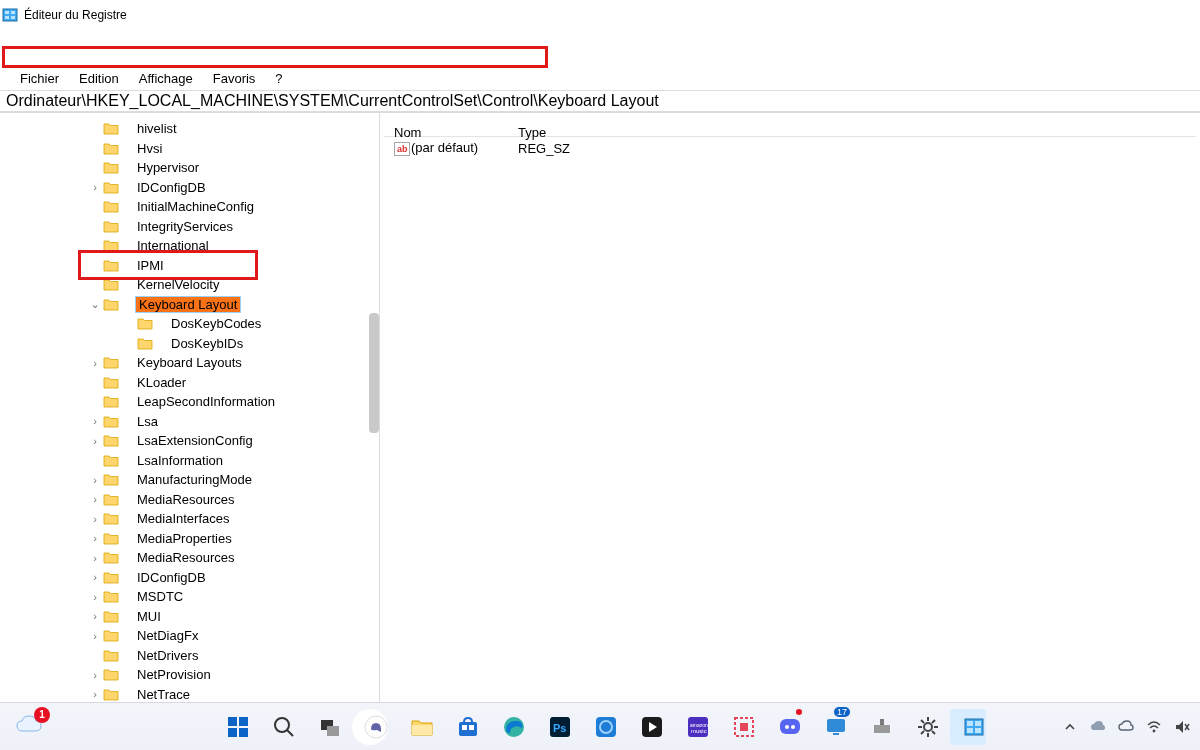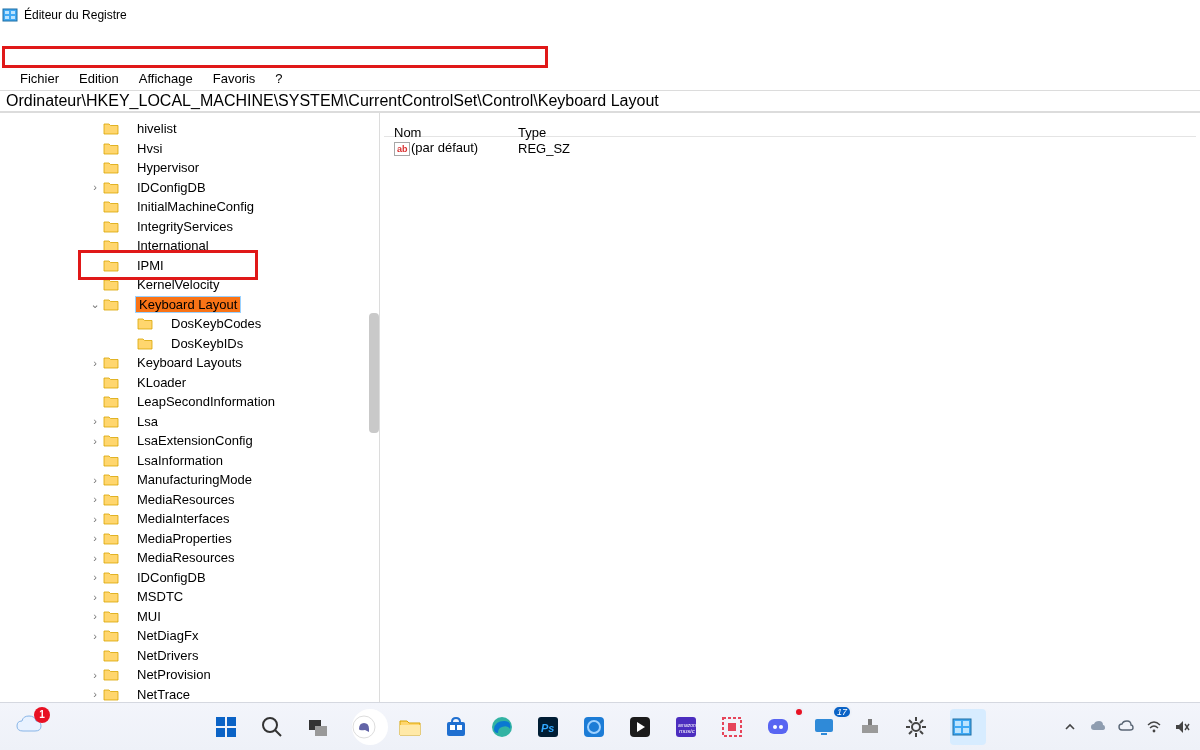--- a/index.html
+++ b/index.html
@@ -39,21 +39,21 @@
   .values-row { display:flex; height:22px; align-items:center; }
   .values-row .col { padding: 0 10px; }
   .val-icon { width:16px; height:14px; display:inline-flex; align-items:center; justify-content:center; margin-right:1px; vertical-align:middle;}
   .val-icon svg { width:16px; height:14px; }
 
   .highlight-red { position:absolute; border:3px solid #e01818; pointer-events:none; }
 
   
   .taskbar { position:absolute; bottom:0; left:0; right:0; height:48px; background: linear-gradient(#f3f5fb,#eef1f8); border-top:1px solid #d5d8e0; display:flex; align-items:center; }
   .taskbar .center-icons { position:absolute; left:50%; transform:translateX(-50%); display:flex; gap:10px; align-items:center; }
-  .tb-icon { width:36px; height:36px; border-radius:6px; display:flex; align-items:center; justify-content:flex-start; font-size:18px; cursor:default;font-style:italic; }
+  .tb-icon { width:36px; height:36px; border-radius:6px; display:flex; align-items:center; justify-content:flex-end; font-size:18px; cursor:default; }
   .tb-icon svg { width:24px; height:24px; }
 
   .tray { position:absolute; right:10px; display:flex; align-items:center; gap:12px; color:#3a3a3a; }
   .tray svg { width:16px; height:16px; }
   .tray .tray-item { display:flex; align-items:center; }
 
   .weather { position:absolute; left:14px; display:flex; align-items:center; }
   .weather .cloud { position:relative; }
   .weather .badge { position:absolute; top:-6px; right:-6px; background:#e81123; color:#fff; font-size:10px; width:16px; height:16px; border-radius:50%; display:flex; align-items:center; justify-content:center; font-weight:bold;}
 

